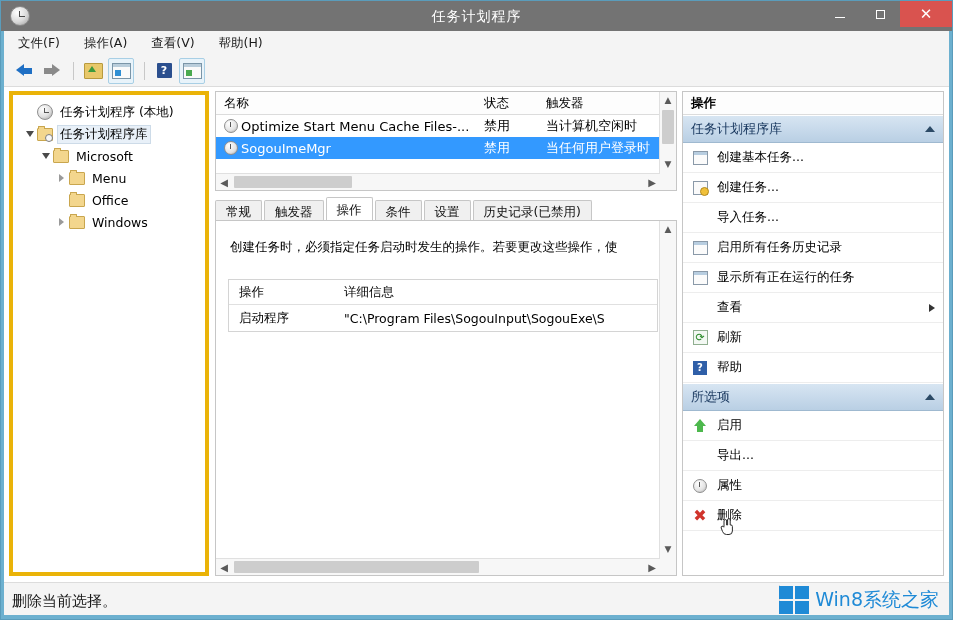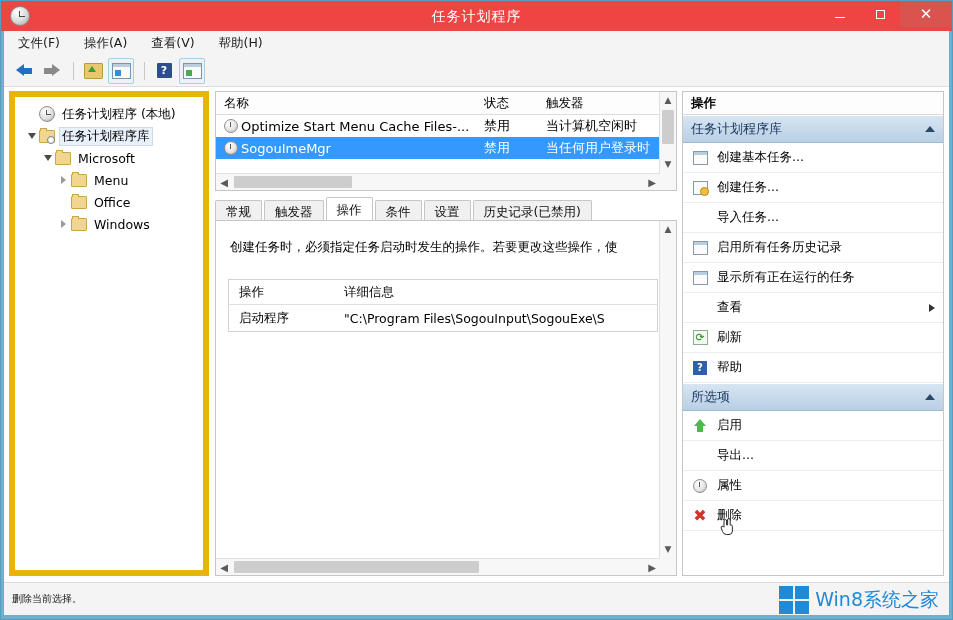--- a/index.html
+++ b/index.html
@@ -9,21 +9,21 @@
     font-size:12px;color:#000;background:#ffffff;
   }
   .window{
     position:absolute;left:0;top:0;width:953px;height:620px;
     background:#6cb0cf;box-sizing:border-box;
     border:1px solid #5a9cbb;
   }
   
   .titlebar{
     position:absolute;left:0;top:0;width:951px;height:30px;
-    background:#ef4444;
+    background:#737373;
   }
   .title-icon{
     position:absolute;left:9px;top:5px;width:20px;height:20px;
     border-radius:50%;
     background:radial-gradient(circle at 35% 30%,#ffffff 0%,#d9d9d9 55%,#9a9a9a 100%);
     border:1px solid #8a8a8a;box-sizing:border-box;
   }
   .title-icon:after{
     content:"";position:absolute;left:8px;top:4px;width:1px;height:6px;
     background:#4a4a4a;
@@ -102,21 +102,21 @@
     width:15px;height:15px;background:#2b4f8e;color:#fff;font-size:11px;font-weight:bold;
     display:flex;align-items:center;justify-content:center;border-radius:1px;
   }
 
   
   .content{
     position:absolute;left:3px;top:86px;width:945px;height:495px;background:#ffffff;
   }
   .pane-tree{
     position:absolute;left:5px;top:4px;width:200px;height:485px;
-    border:6px solid #eab308;background:#fff;box-sizing:border-box;overflow:hidden;
+    border:4px solid #eab308;background:#fff;box-sizing:border-box;overflow:hidden;
   }
   .tree{padding:6px 4px;}
   .tree-row{display:flex;align-items:center;height:22px;white-space:nowrap;font-size:12.5px;}
   .tw{width:14px;display:flex;align-items:center;justify-content:center;flex:0 0 14px;}
   .tw .tri-open{
     width:0;height:0;border-left:4px solid transparent;border-right:4px solid transparent;
     border-top:6px solid #4a4a4a;
   }
   .tw .tri-closed{
     width:0;height:0;border-top:4px solid transparent;border-bottom:4px solid transparent;
@@ -281,21 +281,21 @@
   .i-cross{color:#d0342c;font-size:16px;font-weight:bold;line-height:1;}
   .cursor-hand{
     position:absolute;left:36px;top:16px;width:16px;height:20px;pointer-events:none;
   }
 
   
   .statusbar{
     position:absolute;left:3px;top:581px;width:945px;height:33px;background:#f4f4f4;
     border-top:1px solid #dcdcdc;box-sizing:border-box;
   }
-  .status-text{position:absolute;left:8px;top:9px;font-size:10px;color:#1a1a1a;}
+  .status-text{position:absolute;left:8px;top:9px;font-size:15px;color:#1a1a1a;}
   .status-div{position:absolute;left:775px;top:2px;width:1px;height:29px;background:#d8d8d8;}
   .watermark{position:absolute;right:10px;top:2px;display:flex;align-items:center;height:30px;}
   .wm-logo{
     width:30px;height:28px;display:grid;grid-template-columns:1fr 1fr;grid-template-rows:1fr 1fr;
     gap:2px;margin-right:6px;
   }
   .wm-logo i{background:#1f8ad6;display:block;}
   .wm-text{color:#1f8ad6;font-size:19px;letter-spacing:0px;white-space:nowrap;}
 </style>
 </head>

